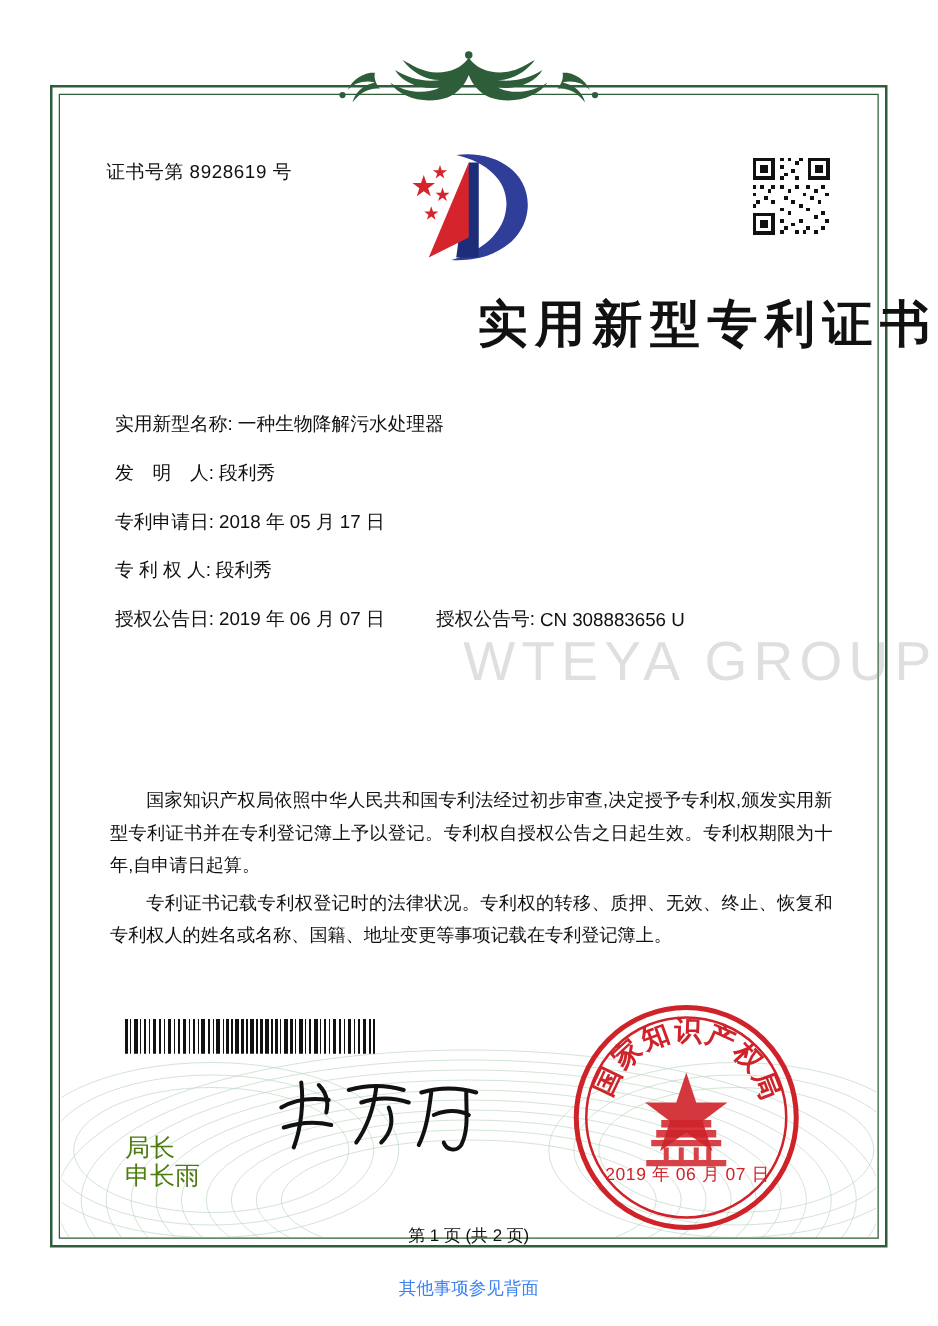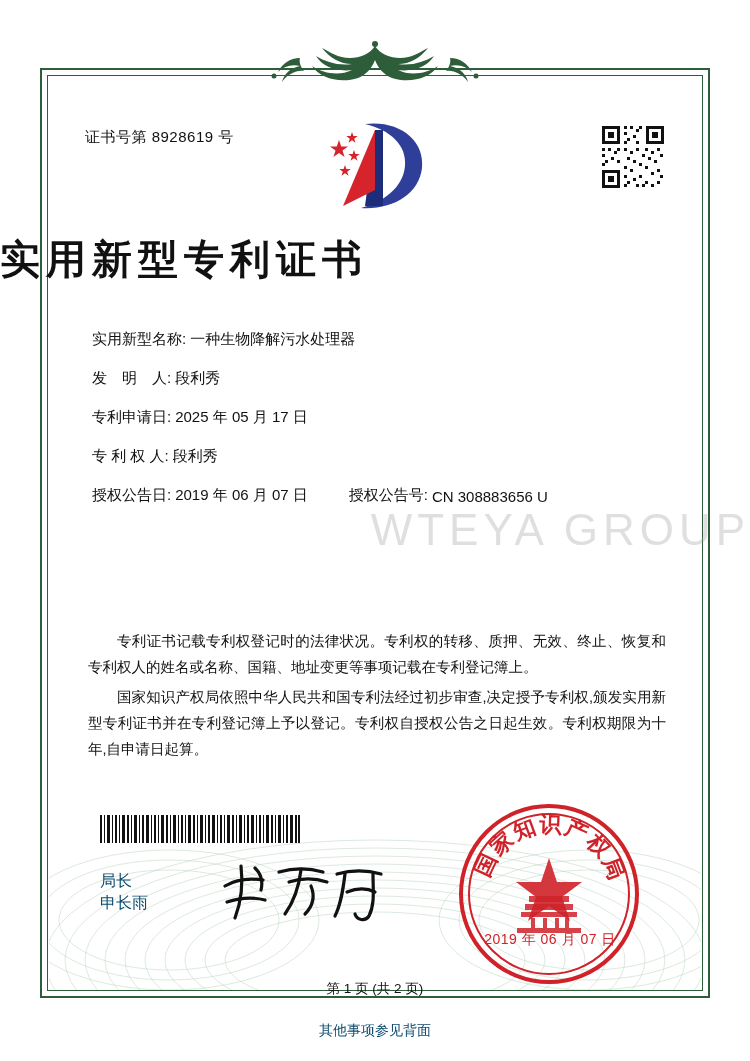--- a/index.html
+++ b/index.html
@@ -98,21 +98,21 @@
     height: 66px;
     z-index: 5;
   }
 
   
   .title {
     position: absolute;
     left: 0;
     right: 0;
     top: 232px;
-    text-align: left;
+    text-align: right;
     font-size: 40px;
     font-weight: bold;
     letter-spacing: 6px;
     color: #111;
     font-family: "DejaVu Serif", serif;
     z-index: 5;
   }
 
   
   .fields {
@@ -182,26 +182,26 @@
     top: 815px;
     width: 200px;
     height: 28px;
     z-index: 5;
   }
 
   
   .director {
     position: absolute;
     left: 100px;
-    top: 870px;
-    z-index: 5;
-    font-size: 16px;
+    top: 908px;
+    z-index: 5;
+    font-size: 20px;
     font-family: "Liberation Sans", sans-serif;
     line-height: 22px;
-    color: #0c4a6e;
+    color: #4d7c0f;
   }
 
   
   .signature {
     position: absolute;
     left: 215px;
     top: 856px;
     width: 180px;
     height: 70px;
     z-index: 5;
@@ -240,21 +240,21 @@
     color: #111;
     z-index: 5;
   }
   .footnote {
     position: absolute;
     left: 0; right: 0;
     top: 1022px;
     text-align: center;
     font-size: 14px;
     font-family: "Liberation Sans", sans-serif;
-    color: #0c4a6e;
+    color: #3b82f6;
     z-index: 5;
   }
 </style>
 </head>
 <body>
 
 <div class="page">
 
   <div class="guilloche">
     <svg width="652" height="190" viewBox="0 0 652 190" xmlns="http://www.w3.org/2000/svg">
@@ -387,37 +387,37 @@
     <div class="row">
       <span class="label">实用新型名称:</span>
       <span class="value">一种生物降解污水处理器</span>
     </div>
     <div class="row">
       <span class="label">发　明　人:</span>
       <span class="value">段利秀</span>
     </div>
     <div class="row">
       <span class="label">专利申请日:</span>
-      <span class="value">2025 年 05 月 17 日</span>
+      <span class="value">2018 年 05 月 17 日</span>
     </div>
     <div class="row">
       <span class="label">专 利 权 人:</span>
       <span class="value">段利秀</span>
     </div>
     <div class="row two-col">
       <span class="label">授权公告日:</span>
       <span class="value">2019 年 06 月 07 日</span>
       <span class="label second">授权公告号:</span>
       <span class="value">CN 308883656 U</span>
     </div>
   </div>
 
   <div class="paras">
+    <p>国家知识产权局依照中华人民共和国专利法经过初步审查,决定授予专利权,颁发实用新型专利证书并在专利登记簿上予以登记。专利权自授权公告之日起生效。专利权期限为十年,自申请日起算。</p>
     <p>专利证书记载专利权登记时的法律状况。专利权的转移、质押、无效、终止、恢复和专利权人的姓名或名称、国籍、地址变更等事项记载在专利登记簿上。</p>
-    <p>国家知识产权局依照中华人民共和国专利法经过初步审查,决定授予专利权,颁发实用新型专利证书并在专利登记簿上予以登记。专利权自授权公告之日起生效。专利权期限为十年,自申请日起算。</p>
   </div>
 
   <div class="barcode">
     <svg width="200" height="28" viewBox="0 0 200 28" xmlns="http://www.w3.org/2000/svg" shape-rendering="crispEdges">
       <g fill="#111">
         <rect x="0" y="0" width="2" height="28"></rect>
           <rect x="4" y="0" width="1" height="28"></rect>
         <rect x="7" y="0" width="3" height="28"></rect>
           <rect x="12" y="0" width="1" height="28"></rect>
         <rect x="15" y="0" width="2" height="28"></rect>

